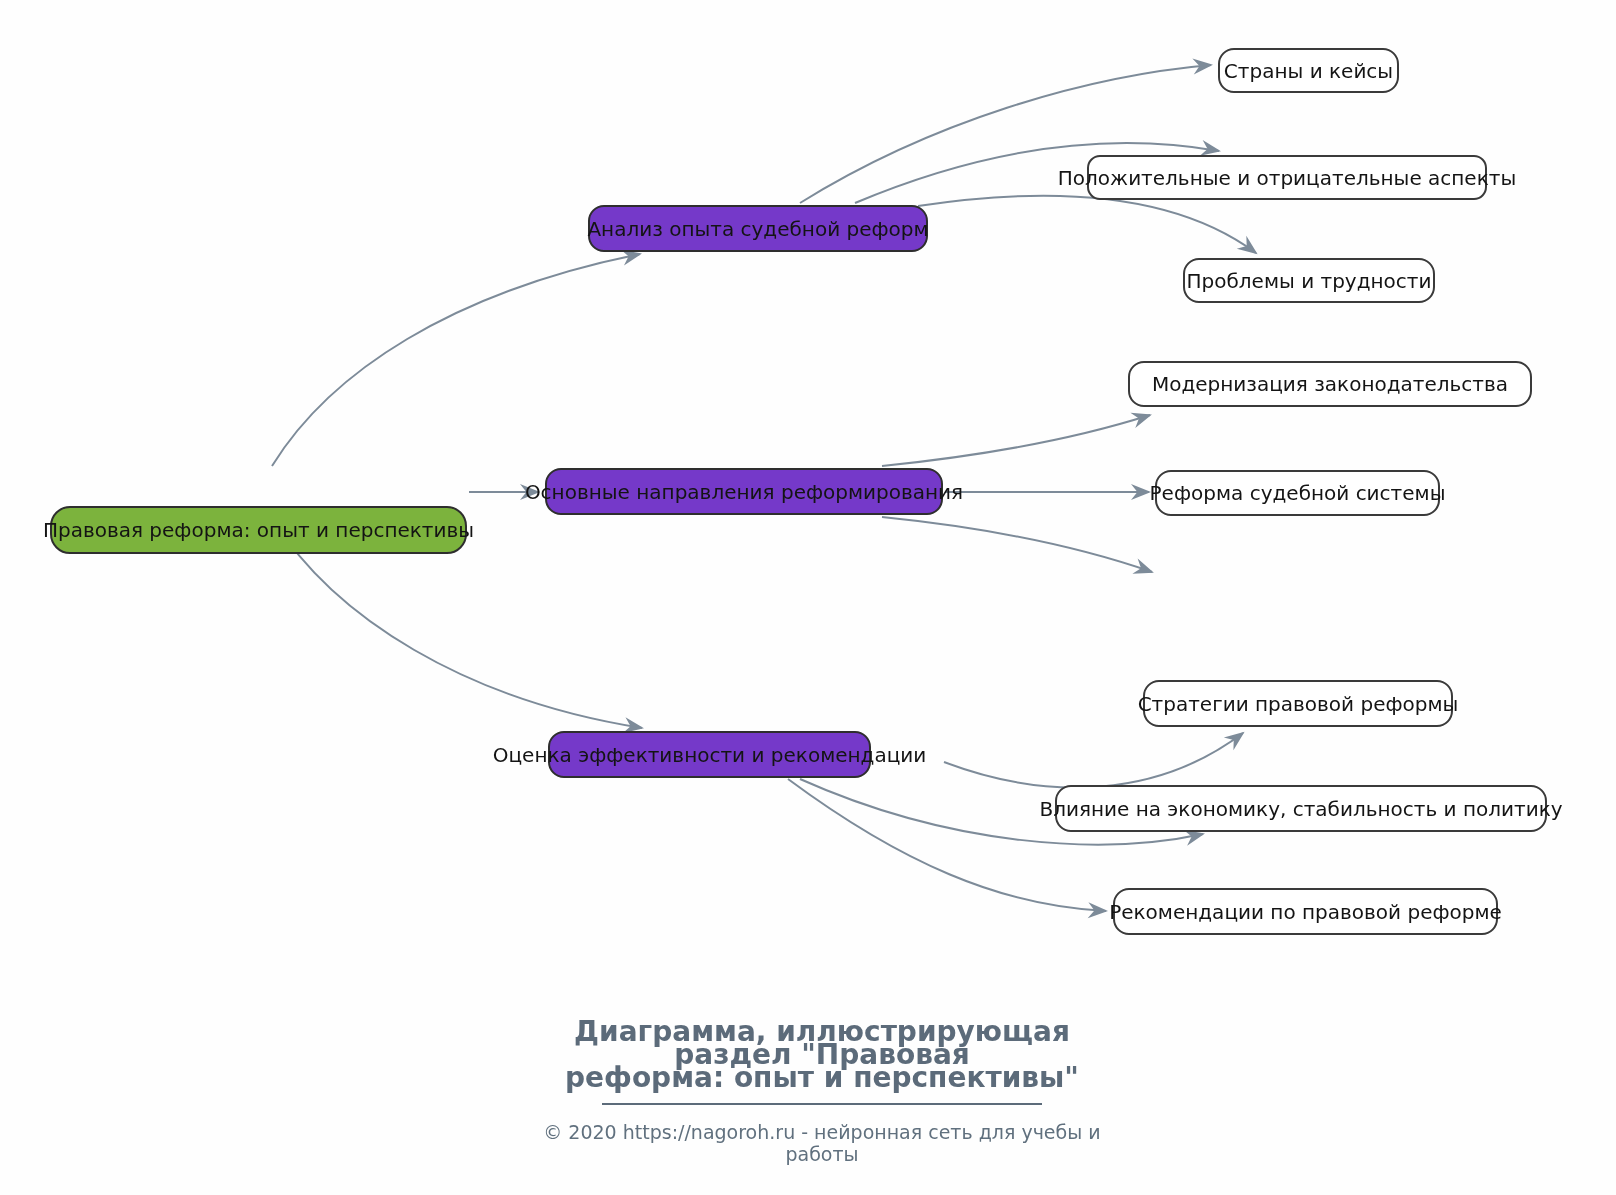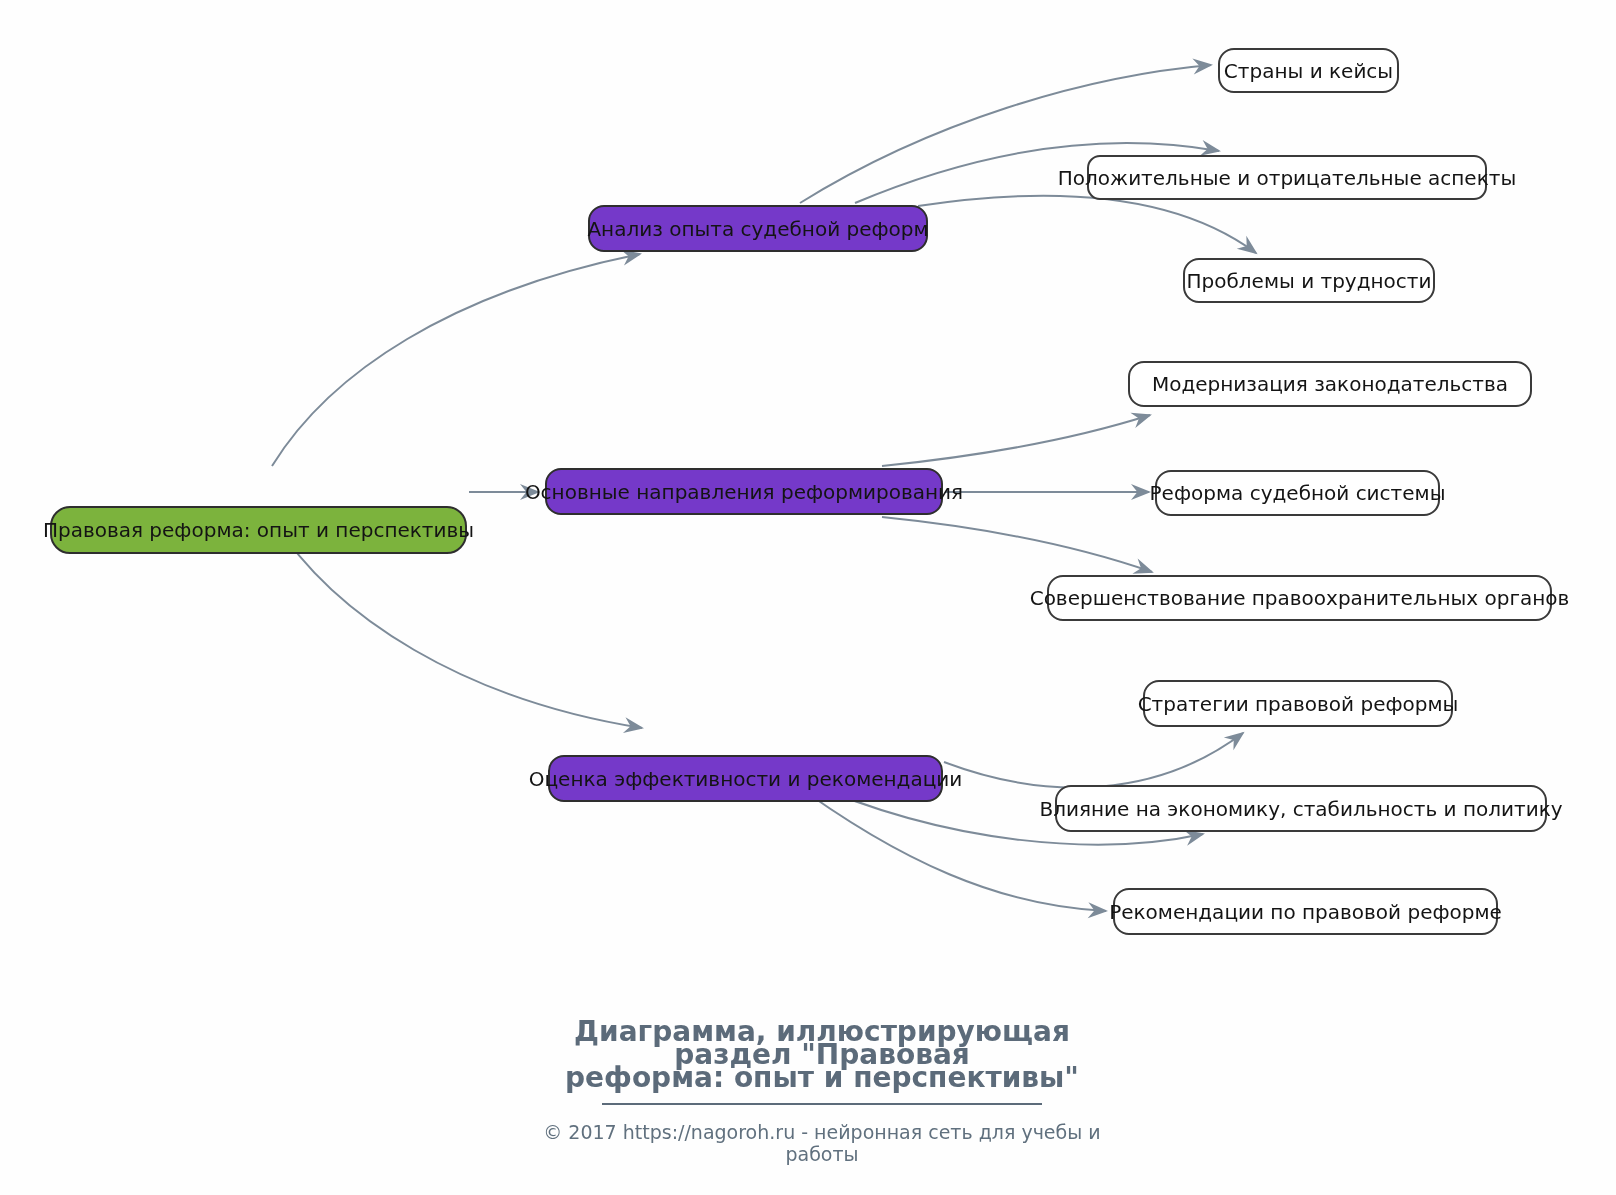--- a/index.html
+++ b/index.html
@@ -23,21 +23,21 @@
     border:2px solid var(--node-border);border-radius:16px;
     padding:12px 14px;
   }
   .node.root{background:var(--root-fill);border-radius:20px;}
   .node.branch{background:var(--branch-fill);}
   .node.leaf{background:var(--leaf-fill);border-color:#3A3A3A;}
 
   #n-root   {left:50px;  top:468px; width:417px; height:48px;margin-top:38px;}
   #n-b1     {left:588px; top:205px; width:340px; height:47px;}
   #n-b2     {left:545px; top:468px; width:398px; height:47px;}
-  #n-b3     {left:548px; top:731px; width:395px; height:47px;margin-top:24px;}
+  #n-b3     {left:548px; top:731px; width:323px; height:47px;}
   #n-l11    {left:1218px;top:48px;  width:181px; height:45px;}
   #n-l12    {left:1087px;top:155px; width:400px; height:45px;border-radius:13px;}
   #n-l13    {left:1183px;top:258px; width:252px; height:45px;}
   #n-l21    {left:1128px;top:361px; width:404px; height:46px;}
   #n-l22    {left:1155px;top:470px; width:285px; height:46px;}
   #n-l23    {left:1047px;top:575px; width:505px; height:46px;}
   #n-l31    {left:1143px;top:680px; width:310px; height:47px;}
   #n-l32    {left:1055px;top:785px; width:492px; height:47px;}
   #n-l33    {left:1113px;top:888px; width:385px; height:47px;}
 
@@ -81,26 +81,25 @@
   <div id="n-b1" class="node branch">Анализ опыта судебной реформ</div>
   <div id="n-b2" class="node branch">Основные направления реформирования</div>
   <div id="n-b3" class="node branch">Оценка эффективности и рекомендации</div>
 
   <div id="n-l11" class="node leaf">Страны и кейсы</div>
   <div id="n-l12" class="node leaf">Положительные и отрицательные аспекты</div>
   <div id="n-l13" class="node leaf">Проблемы и трудности</div>
 
   <div id="n-l21" class="node leaf">Модернизация законодательства</div>
   <div id="n-l22" class="node leaf">Реформа судебной системы</div>
-  <div id="n-l23" class="node leaf">Совершенствование правоохранительных органов</div>
 
   <div id="n-l31" class="node leaf">Стратегии правовой реформы</div>
   <div id="n-l32" class="node leaf">Влияние на экономику, стабильность и политику</div>
   <div id="n-l33" class="node leaf">Рекомендации по правовой реформе</div>
 
   <div id="footer">
     <div class="caption-line">Диаграмма, иллюстрирующая раздел "Правовая</div>
     <div class="caption-line">реформа: опыт и перспективы"</div>
     <div id="divider"></div>
-    <div id="copyright">© 2017 https://nagoroh.ru - нейронная сеть для учебы и работы</div>
+    <div id="copyright">© 2020 https://nagoroh.ru - нейронная сеть для учебы и работы</div>
   </div>
 
 </div>
 
 </body></html>

